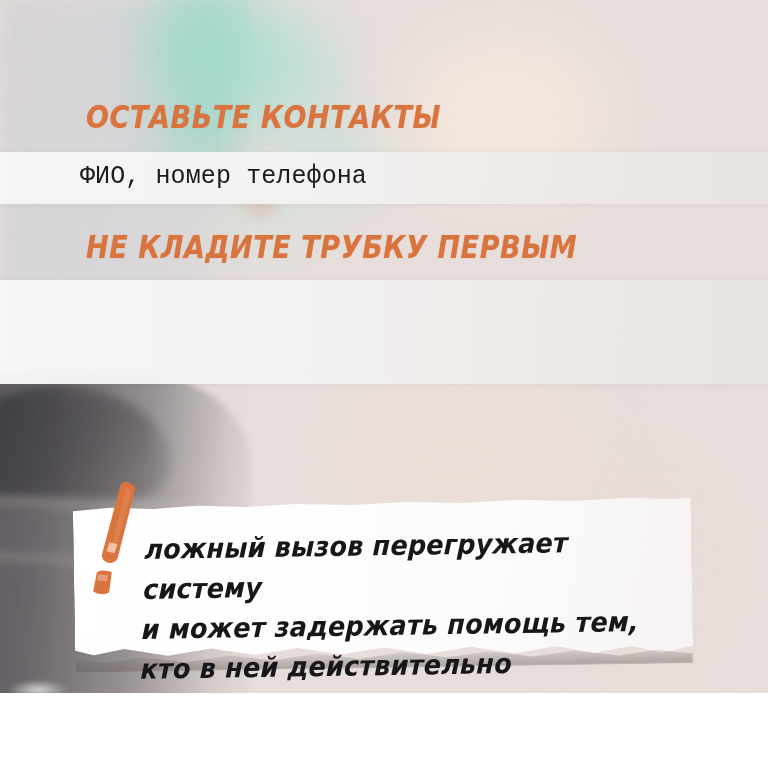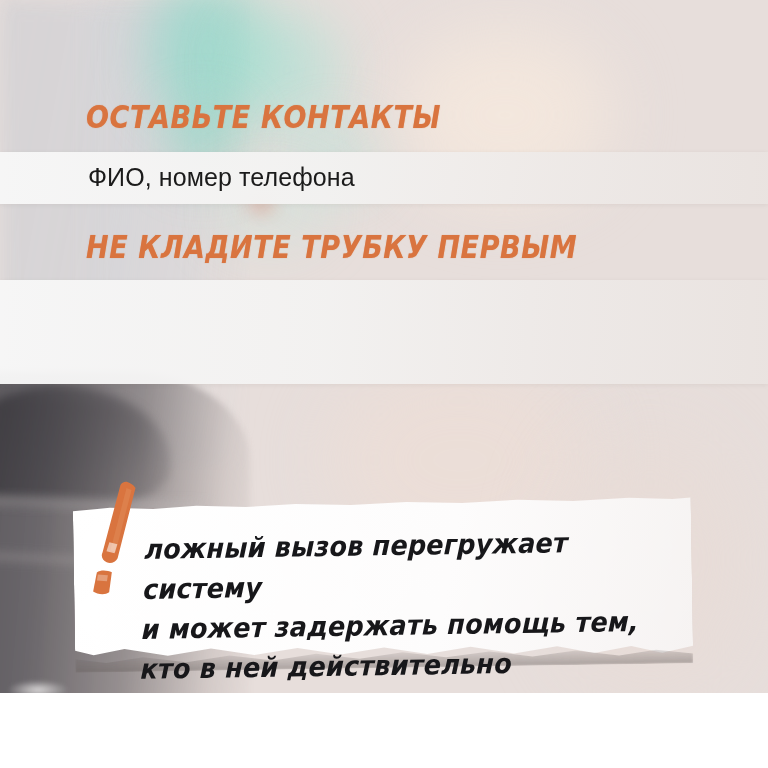--- a/index.html
+++ b/index.html
@@ -172,23 +172,23 @@
         rgba(243,242,241,0.96) 42%,
         rgba(238,234,232,0.93) 72%,
         rgba(234,228,225,0.90) 100%);
     box-shadow: 0 1px 4px rgba(120,105,100,0.10);
   }
   #band-contacts { top: 152px; height: 52px; }
   #band-hangup   { top: 280px; height: 104px; }
 
   .band-text {
     position: absolute;
-    left: 88px;
+    left: 80px;
     color: #1b1b1b;
-    font-family: Liberation Sans, sans-serif;
+    font-family: Liberation Mono, monospace;
     font-size: 25px;
     line-height: 34px;
     letter-spacing: 0.1px;
     white-space: pre-line;
   }
   #text-contacts { top: 160px; }
   #text-hangup   { top: 285px; }
 
   
   #note {

